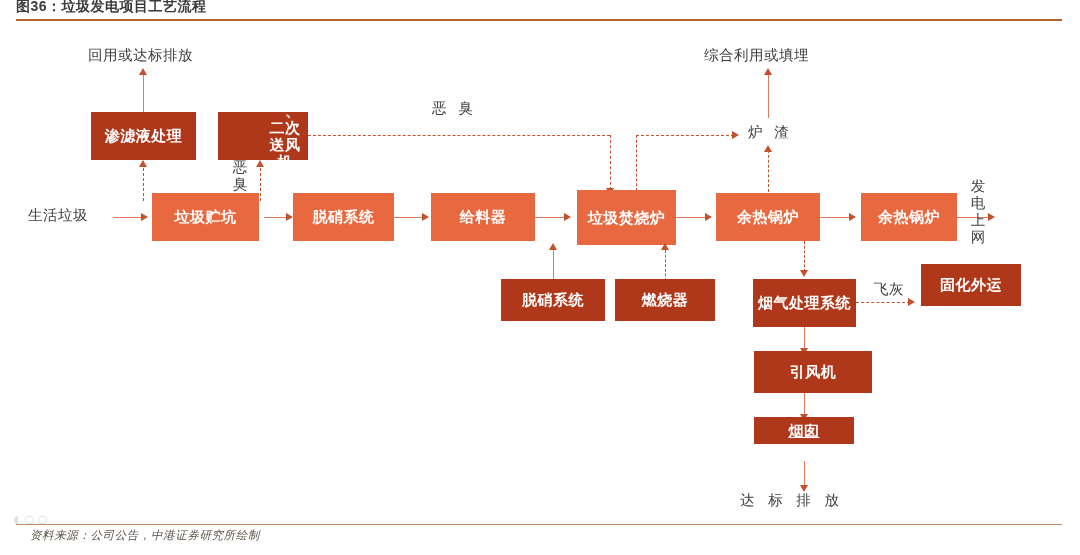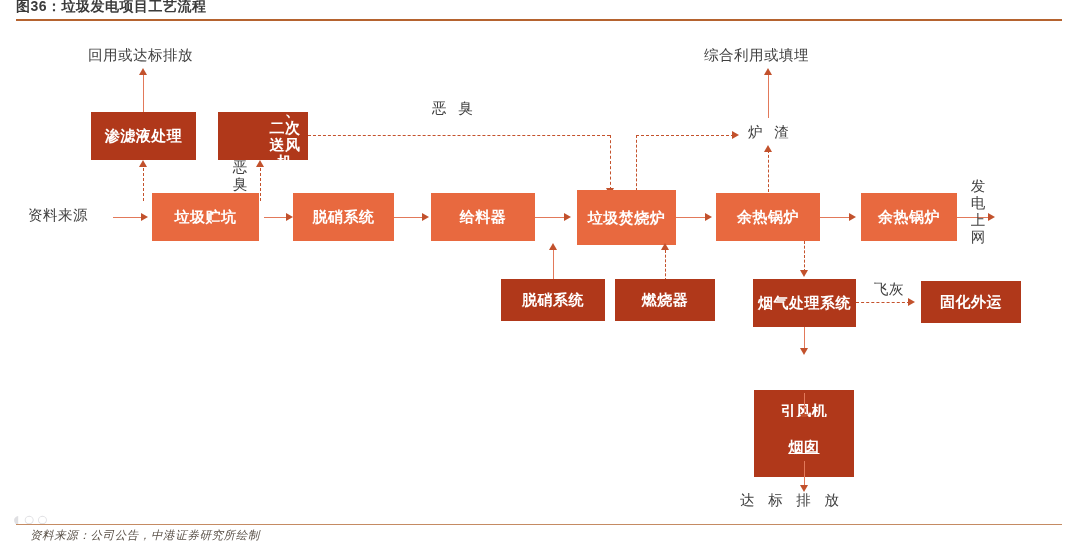--- a/index.html
+++ b/index.html
@@ -101,21 +101,21 @@
 
   <div class="plainlabel" style="left:748px;top:124px;letter-spacing:4px;">炉 渣</div>
 
   <div class="ln v-dash" style="left:768px;top:150px;height:42px;"></div>
   <div class="ah up" style="left:763.5px;top:145px;"></div>
 
   <div class="plainlabel" style="left:704px;top:47px;">综合利用或填埋</div>
   <div class="ln v-solid" style="left:768px;top:74px;height:44px;"></div>
   <div class="ah up" style="left:763.5px;top:68px;"></div>
 
-  <div class="plainlabel" style="left:28px;top:207px;">资料来源</div>
+  <div class="plainlabel" style="left:28px;top:207px;">生活垃圾</div>
   <div class="ln h-solid" style="left:113px;top:217px;width:32px;"></div>
   <div class="ah right" style="left:141px;top:212.5px;"></div>
 
   <div class="node light" style="left:152px;top:193px;width:107px;height:48px;">垃圾贮坑</div>
   <div class="ln h-solid" style="left:264px;top:217px;width:26px;"></div>
   <div class="ah right" style="left:286px;top:212.5px;"></div>
 
   <div class="node light" style="left:293px;top:193px;width:101px;height:48px;">脱硝系统</div>
   <div class="ln h-solid" style="left:394px;top:217px;width:32px;"></div>
   <div class="ah right" style="left:422px;top:212.5px;"></div>
@@ -147,29 +147,29 @@
   <div class="node dark" style="left:615px;top:279px;width:100px;height:42px;">燃烧器</div>
 
   <div class="ln v-dash" style="left:804px;top:241px;height:31px;"></div>
   <div class="ah down" style="left:799.5px;top:270px;"></div>
 
   <div class="node dark" style="left:753px;top:279px;width:103px;height:48px;">烟气处理系统</div>
 
   <div class="plainlabel" style="left:874px;top:281px;">飞灰</div>
   <div class="ln h-dash" style="left:856px;top:302px;width:54px;"></div>
   <div class="ah right" style="left:908px;top:297.5px;"></div>
-  <div class="node dark" style="left:921px;top:281px;width:100px;height:42px;text-align:right;">固化外运</div>
+  <div class="node dark" style="left:921px;top:264px;width:100px;height:42px;text-align:right;">固化外运</div>
 
   <div class="ln v-solid" style="left:804px;top:327px;height:24px;"></div>
   <div class="ah down" style="left:799.5px;top:348px;"></div>
-  <div class="node dark" style="left:754px;top:351px;width:100px;height:42px;margin-top:39px;">引风机</div>
+  <div class="node dark" style="left:754px;top:351px;width:118px;height:42px;">引风机</div>
 
   <div class="ln v-solid" style="left:804px;top:393px;height:24px;"></div>
   <div class="ah down" style="left:799.5px;top:414px;"></div>
-  <div class="node dark" style="left:754px;top:417px;width:100px;height:60px;text-decoration:underline;">烟囱</div>
+  <div class="node dark" style="left:754px;top:417px;width:100px;height:27px;text-decoration:underline;">烟囱</div>
 
   <div class="ln v-solid" style="left:804px;top:461px;height:27px;"></div>
   <div class="ah down" style="left:799.5px;top:485px;"></div>
   <div class="plainlabel" style="left:740px;top:492px;letter-spacing:5px;">达 标 排 放</div>
 
 </div>
 
 <div id="watermark">
   <span class="wm-ico">◖○○</span>
 </div>

